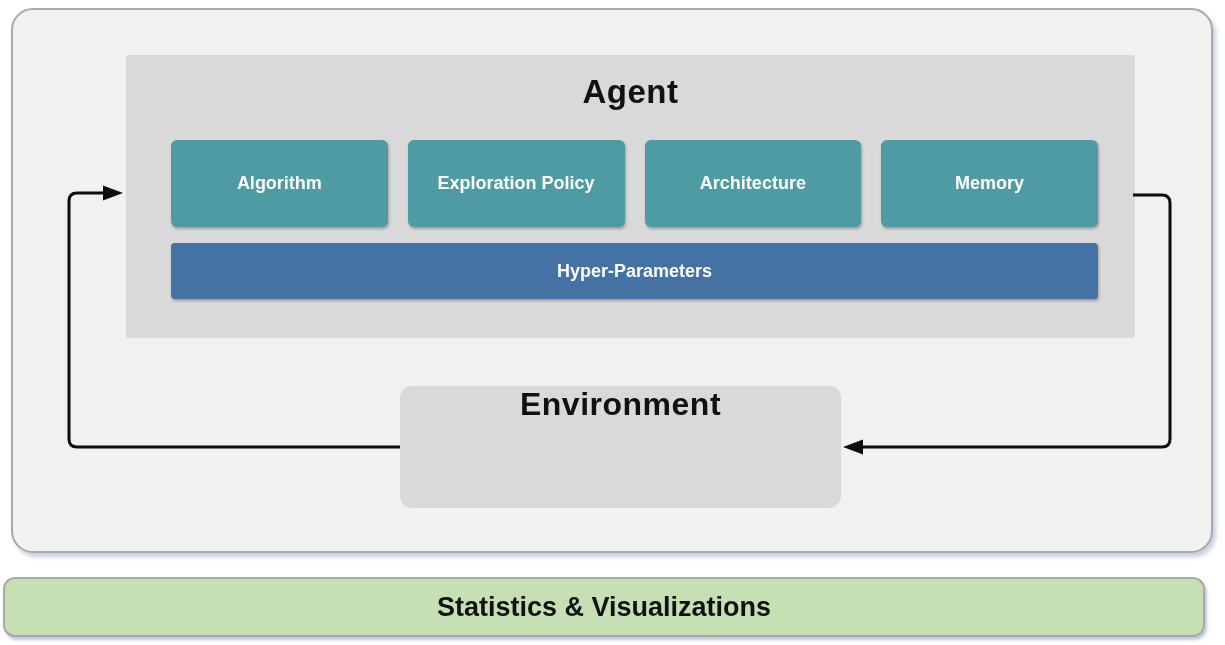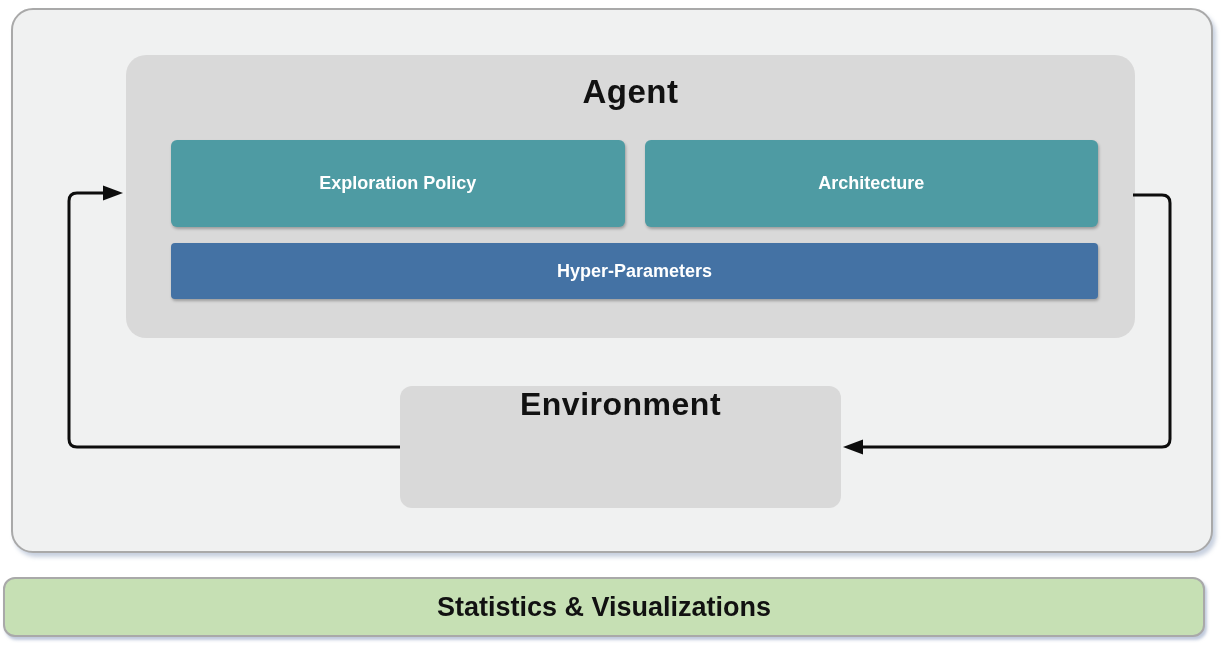--- a/index.html
+++ b/index.html
@@ -27,21 +27,21 @@
     background:var(--outer-gray);
     border:2.5px solid var(--border-gray);
     border-radius:22px;
     box-shadow:3px 4px 4px rgba(130,150,185,0.45);
   }
   .agent-panel{
     position:absolute;
     left:124px; top:53px;
     width:1009px; height:283px;
     background:var(--panel-gray);
-    border-radius:20px;
+    border-radius:2px;
   }
   .agent-title{
     position:absolute;
     left:0; right:0; top:18px;
     text-align:center;
     font-size:33px;
     font-weight:bold;
     color:var(--text-black);
     letter-spacing:0.5px;
   }
@@ -127,24 +127,30 @@
 </head>
 <body>
 
 <div class="outer-panel">
 
   <div class="agent-panel" style="left:113px; top:45px;">
     <div class="agent-title">Agent</div>
 
     <div class="components-row">
       <div class="component-box">
+        <span>Algorithm</span>
+      </div>
+      <div class="component-box">
         <span>Exploration Policy</span>
       </div>
       <div class="component-box">
         <span>Architecture</span>
+      </div>
+      <div class="component-box">
+        <span>Memory</span>
       </div>
     </div>
 
     <div class="hyper-bar">
       <span>Hyper-Parameters</span>
     </div>
   </div>
 
 </div>
 

